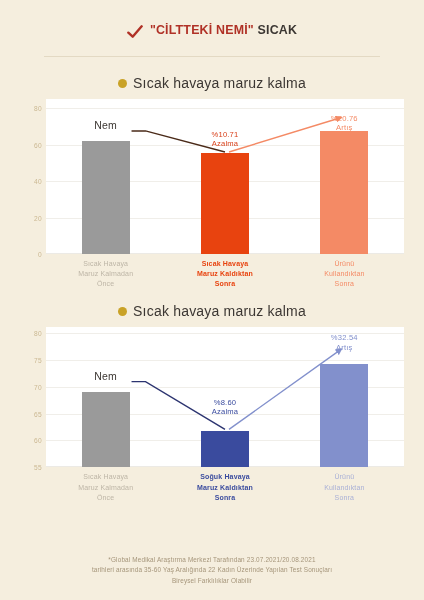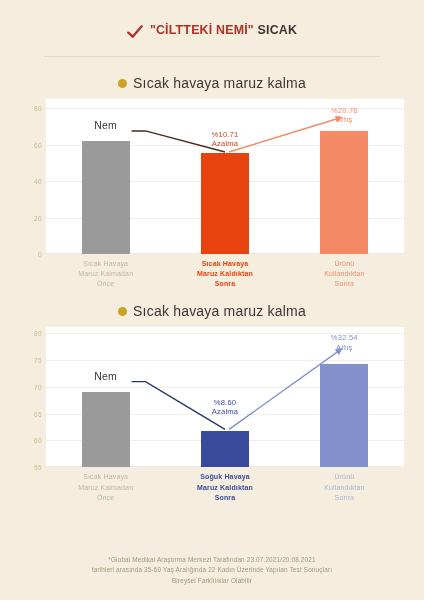--- a/index.html
+++ b/index.html
@@ -200,21 +200,21 @@
             </marker>
             <marker id="au0" markerWidth="5" markerHeight="5" refX="4" refY="2.5" orient="auto">
               <path d="M0,0 L5,2.5 L0,5 z" fill="#f48a65"></path>
             </marker>
           </defs>
           <path d="M85.53333333333335,31.941176470588246 L99.53333333333335,31.941176470588246 L179,52.9764705882353" fill="none" stroke="#4a2a18" stroke-width="1.4"></path>
           <line x1="183" y1="52.9764705882353" x2="295.33333333333337" y2="18.45882352941176" stroke="#f48a65" stroke-width="1.4" marker-end="url(#au0)"></line>
         </svg>
         <div class="ann ann-nem" style="left: 0px; width: 33.3333%; top: 19.9412px; color: rgb(60, 55, 51);">Nem</div>
         <div class="ann ann-pct" style="left: 33.3333%; width: 33.3333%; top: 31px; color: rgb(216, 64, 26);"><span>%10.71</span><br><span>Azalma</span></div>
-        <div class="ann ann-pct" style="left: 66.6667%; width: 33.3333%; top: 7px; color: rgb(244, 138, 101);"><span>%20.76</span><br><span>Artış</span></div>
+        <div class="ann ann-pct" style="left: 66.6667%; width: 33.3333%; top: 15px; color: rgb(244, 138, 101);"><span>%20.76</span><br><span>Artış</span></div>
       </div>
   </div>
   <div class="xlabels" id="xlabels0">
       <div class="xlabel" style="color: rgb(189, 181, 166);">
         <span class="ln">Sıcak Havaya</span>
         <span class="ln">Maruz Kalmadan</span>
         <span class="ln">Önce</span>
       </div>
       <div class="xlabel" style="color: rgb(232, 67, 15); font-weight: 700;">
         <span class="ln">Sıcak Havaya</span>

